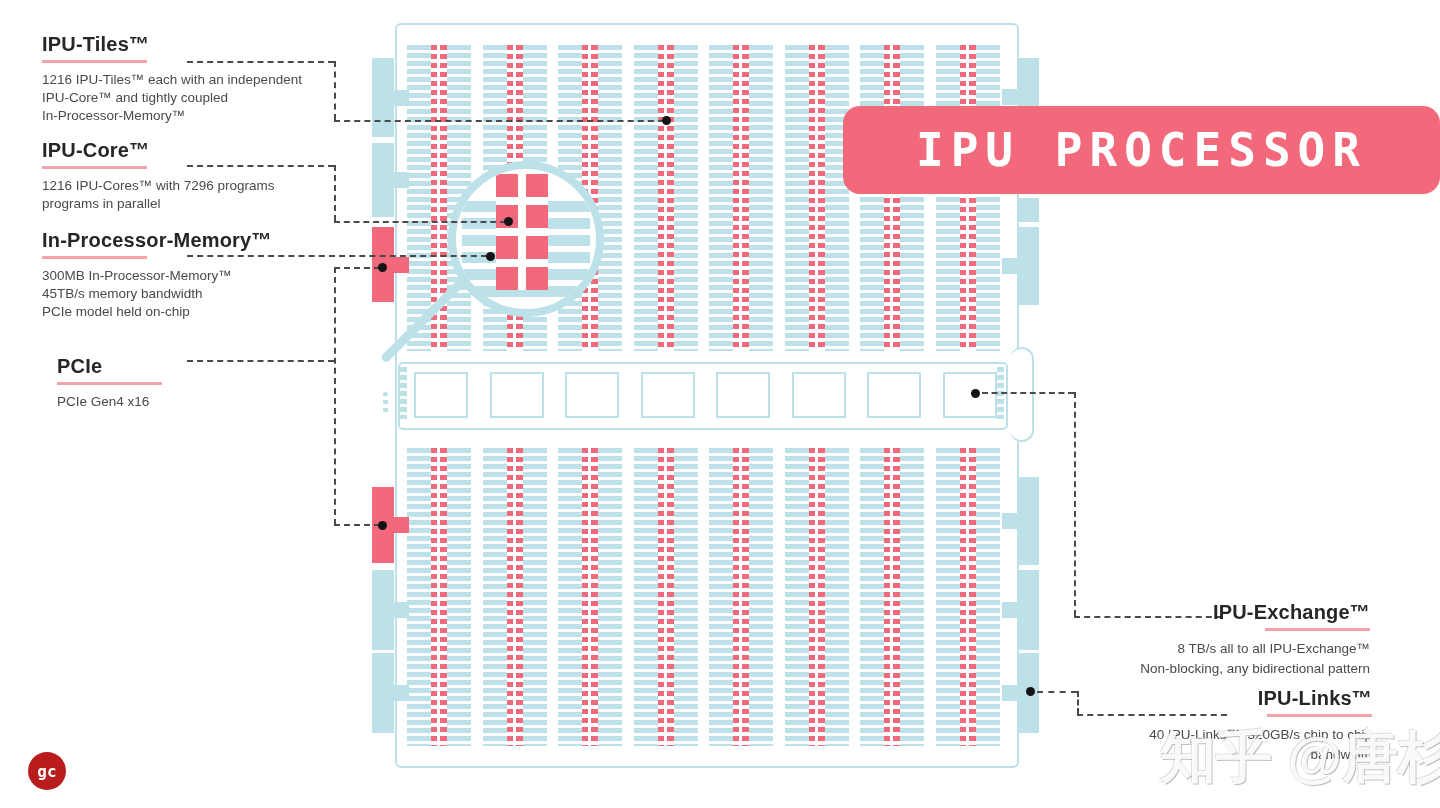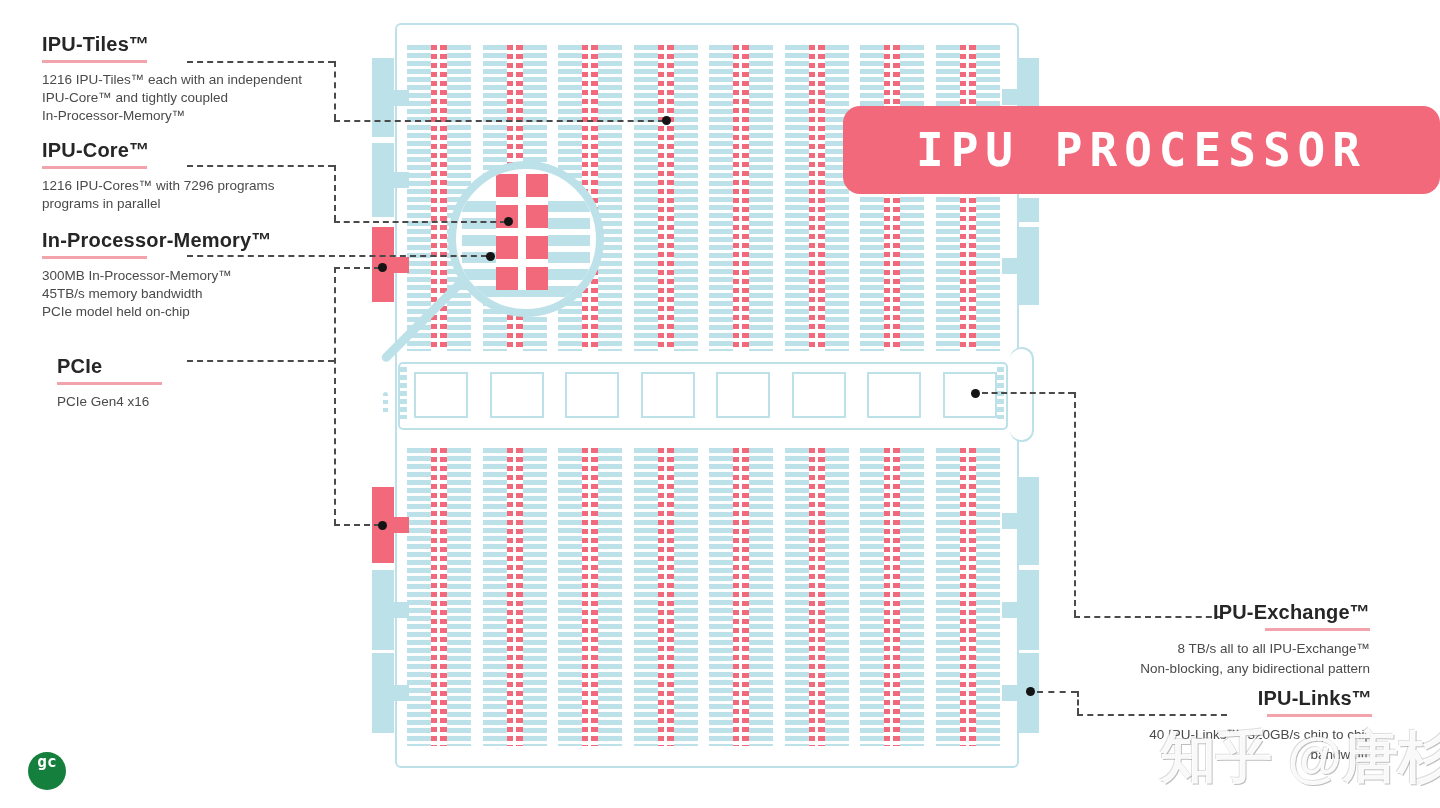--- a/index.html
+++ b/index.html
@@ -59,22 +59,22 @@
     font-size:46px;letter-spacing:7px;white-space:nowrap;}
   
   .ann{position:absolute;z-index:8;width:330px;}
   .ann .t{font-size:20px;font-weight:700;color:var(--ink);letter-spacing:0.2px;line-height:24px;}
   .ann .ul{width:105px;height:3px;background:var(--pink);margin:4px 0 8px 0;}
   .ann .d{font-size:13.5px;color:var(--body);line-height:18px;}
   .ann.right{text-align:right;}
   .ann.right .ul{margin-left:auto;}
   .ann.right .d{line-height:20px;padding-left:33px;}
   
-  #logo{left:28px;top:752px;width:38px;height:38px;border-radius:50%;background:#15803d;z-index:8;
-    display:flex;justify-content:center;}
+  #logo{left:28px;top:752px;width:38px;height:38px;border-radius:50%;background:#b91c1c;z-index:8;
+    display:flex;align-items:center;justify-content:center;}
   #logo-text{color:#fff;font-weight:700;font-size:16px;font-family:"DejaVu Sans Mono", monospace;letter-spacing:0;}
   
   #watermark{left:1160px;top:720px;z-index:9;font-size:56px;font-weight:700;white-space:nowrap;
     color:rgba(255,255,255,0.93);
     text-shadow:1px 1px 0 rgba(110,110,110,0.45), -1px -1px 0 rgba(150,150,150,0.3);}
 </style>
 </head>
 <body>
 
 <div id="stage">

